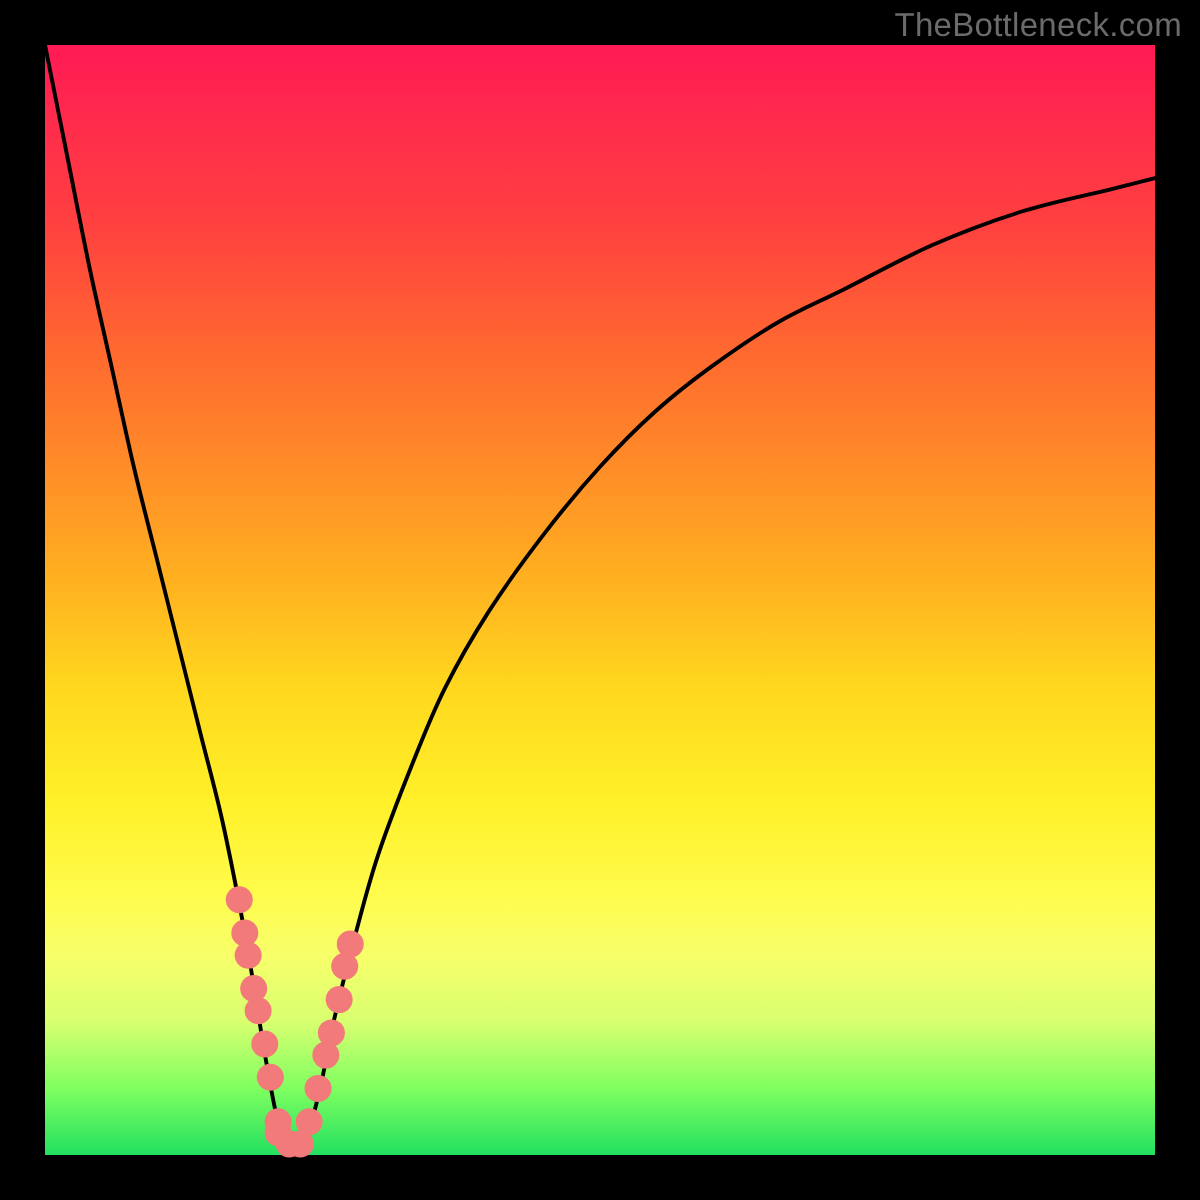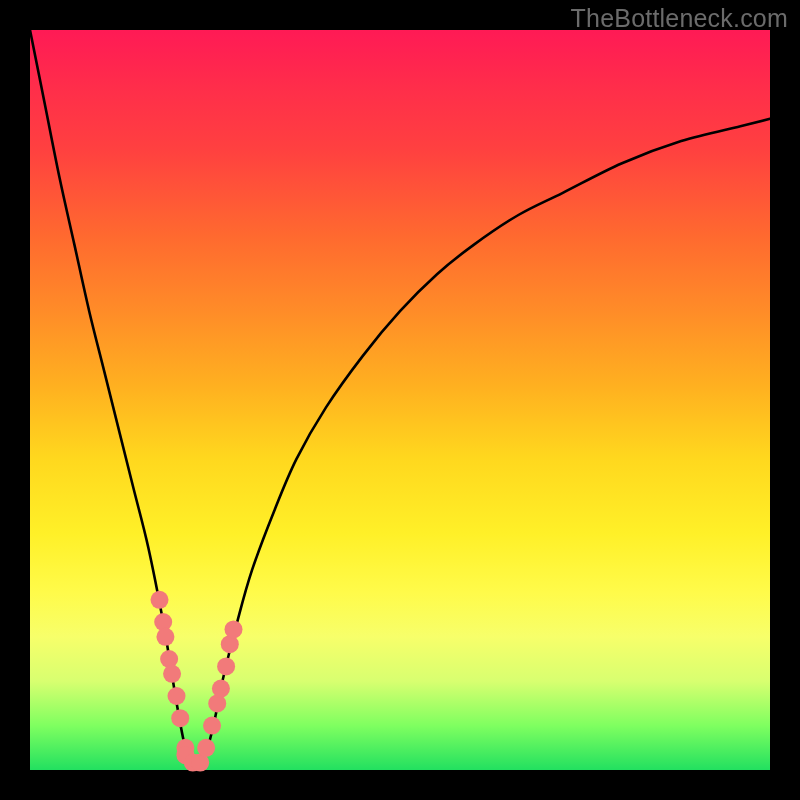--- a/index.html
+++ b/index.html
@@ -41,21 +41,21 @@
       #d8ff70 88%,
       #7fff60 94%,
       #22e060 100%
     );
   }
   .watermark {
     position: absolute;
     top: 4px;
     right: 12px;
     color: #6b6b6b;
-    font-size: 25px;
+    font-size: 22px;
     font-weight: 500;
     letter-spacing: 0.2px;
     user-select: none;
   }
   svg.curve {
     position: absolute;
     top: 0;
     left: 0;
     width: 740px;
     height: 740px;

